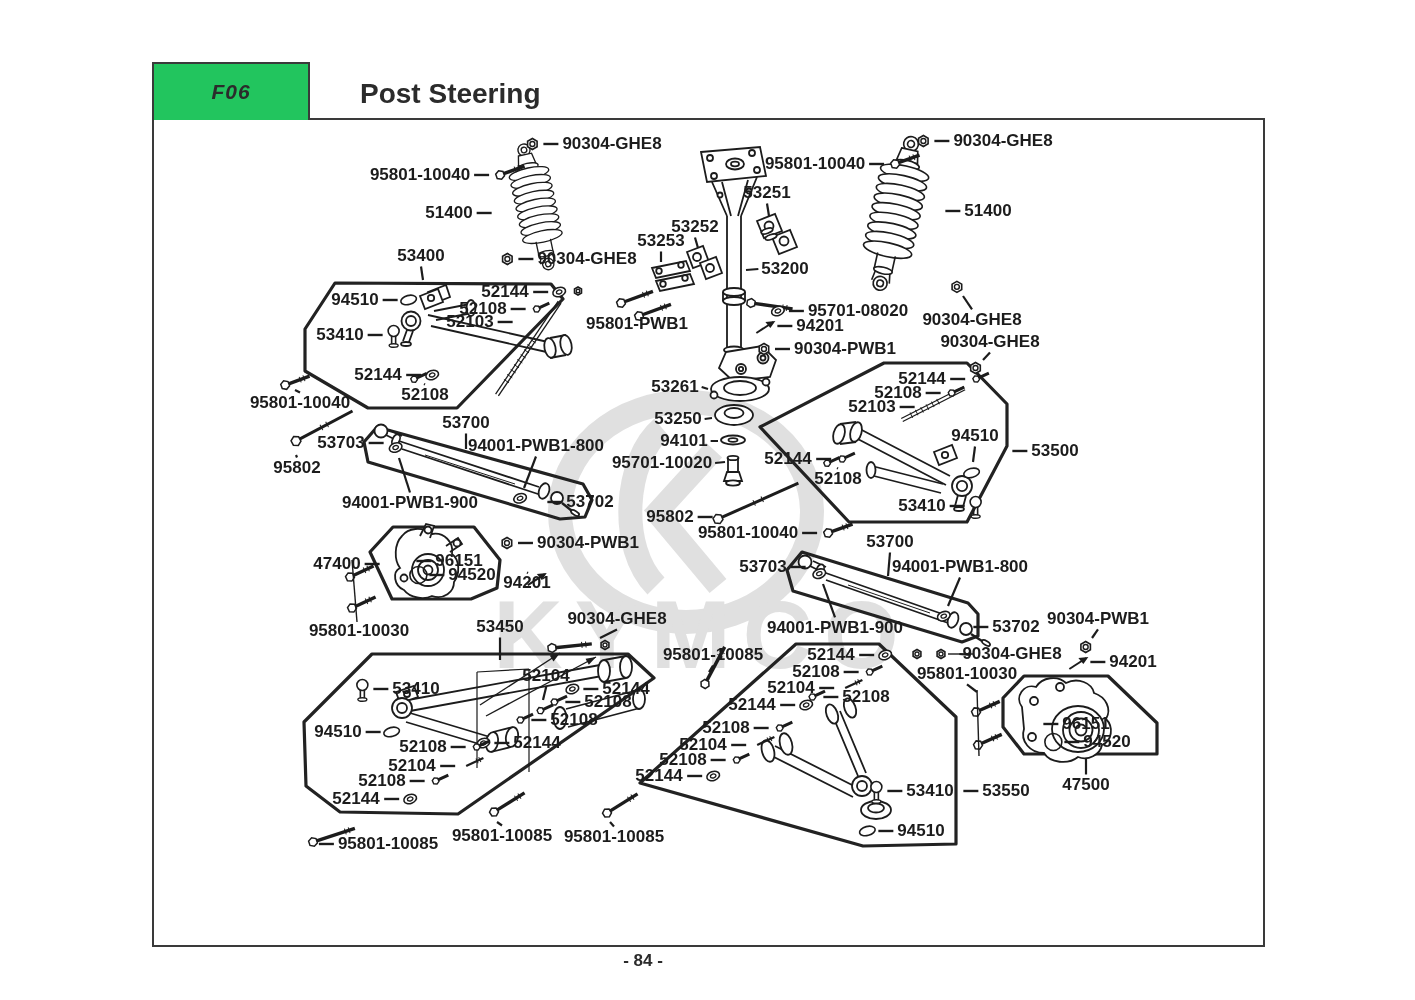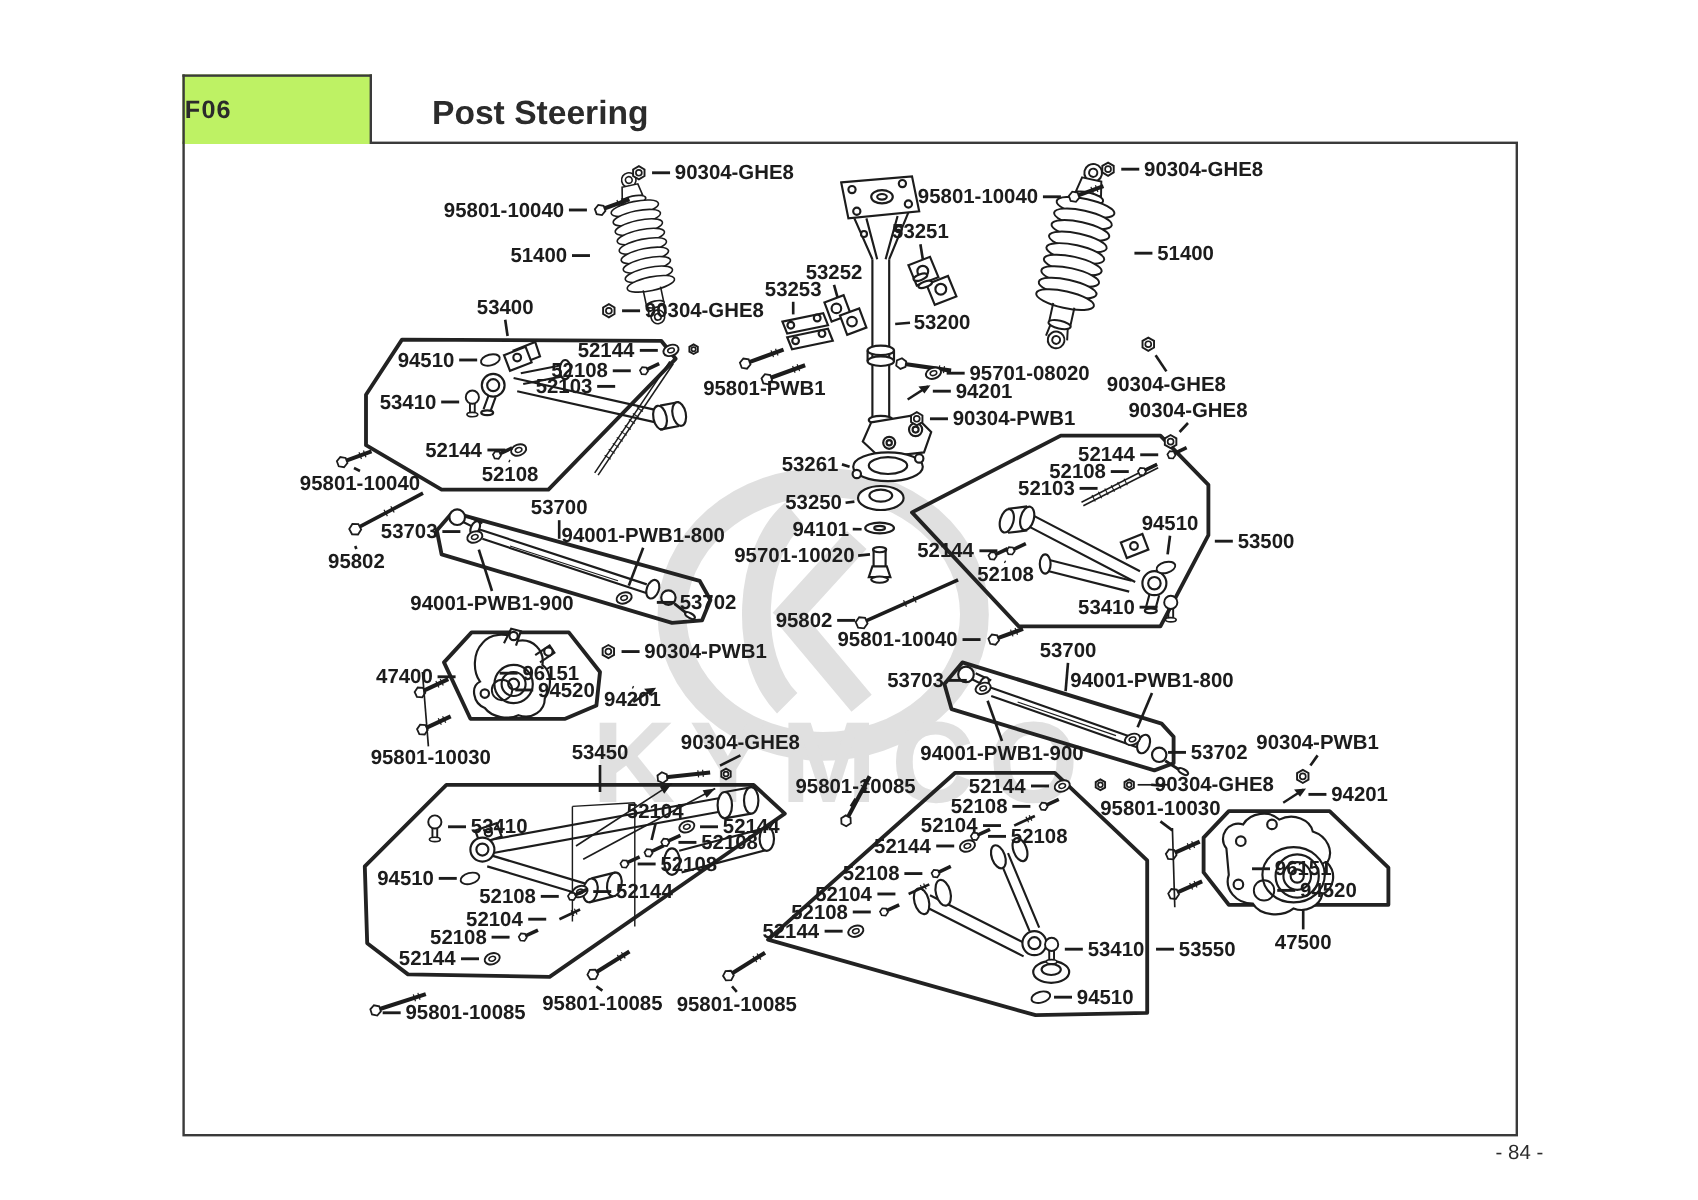--- a/index.html
+++ b/index.html
@@ -2,25 +2,25 @@
 <html><head>
 <meta charset="utf-8">
 <style>
   html,body{margin:0;padding:0;background:#fff;}
   .stage{position:relative;width:1415px;height:1000px;background:#fff;
          font-family:"Liberation Sans",sans-serif;overflow:hidden;}
   #diagram{position:absolute;left:0;top:0;}
   .frame{position:absolute;left:152px;top:118px;width:1109px;height:825px;
          border:2px solid #3a3a3a;}
   .code-box{position:absolute;left:152px;top:62px;width:154px;height:56px;
-            border:2px solid #3a3a3a;border-bottom:none;display:flex;align-items:center;justify-content:flex-start;
-            font-size:21px;font-weight:700;color:#2b2b2b;letter-spacing:1px;background:#bef264;}
+            border:2px solid #3a3a3a;border-bottom:none;display:flex;align-items:center;justify-content:center;
+            font-size:21px;font-weight:700;color:#2b2b2b;letter-spacing:1px;background:#22c55e;font-style:italic;}
   .page-title{position:absolute;left:360px;top:78px;font-size:28px;font-weight:700;color:#2b2b2b;}
-  .page-num{position:absolute;left:0;top:951px;width:1286px;text-align:right;
-            font-size:17px;font-weight:400;color:#2b2b2b;}
+  .page-num{position:absolute;left:0;top:951px;width:1286px;text-align:center;
+            font-size:17px;font-weight:700;color:#2b2b2b;}
 </style>
 </head>
 <body>
 
 <div class="stage">
 
 <svg id="diagram" width="1415" height="1000" viewBox="0 0 1415 1000" xmlns="http://www.w3.org/2000/svg">
 
   <g opacity="0.55">
     <ellipse cx="686" cy="512" rx="126" ry="110" fill="none" stroke="#c7c7c7" stroke-width="24"></ellipse>

